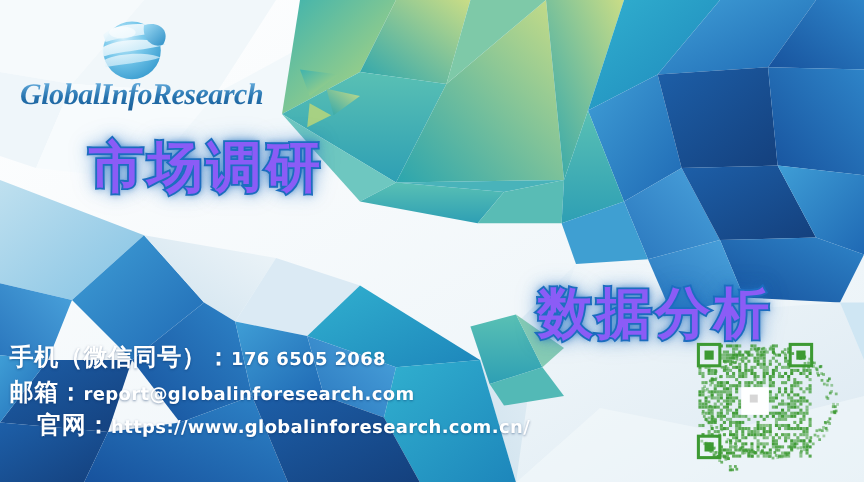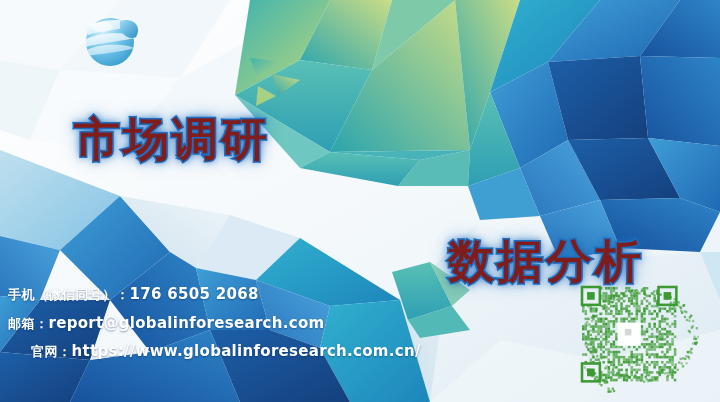--- a/index.html
+++ b/index.html
@@ -60,21 +60,21 @@
 
   
   .headline {
     position: absolute;
     z-index: 6;
     font-family: "DejaVu Sans", "Liberation Sans", sans-serif;
     font-weight: 700;
     font-size: 46px;
     letter-spacing: 3px;
     line-height: 1;
-    color: #7f1d1d;
+    color: #8b5cf6;
     white-space: nowrap;
     -webkit-text-stroke: 3px #1f6fc0;
     paint-order: stroke fill;
     text-shadow:
       0 0 6px rgba(31,111,192,0.95),
       0 0 12px rgba(31,111,192,0.65),
       0 0 20px rgba(31,111,192,0.40);
   }
   .headline-1 { left: 74px;  top: 116px; }
   .headline-2 { left: 252px; top: 178px; }
@@ -84,21 +84,21 @@
   .contact {
     position: absolute;
     z-index: 7;
     left: 8px;
     color: #ffffff;
     font-family: "DejaVu Sans", "Liberation Sans", sans-serif;
     font-weight: 700;
     white-space: nowrap;
     text-shadow: 0 1px 2px rgba(0,40,90,0.45);
   }
-  .contact .lbl { font-size: 13px; letter-spacing: 0.5px; text-align: center; }
+  .contact .lbl { font-size: 20px; letter-spacing: 0.5px; text-align: center; }
   .contact .val { font-size: 15px; letter-spacing: 0.3px; }
   .contact-phone { top: 284px; }
   .contact-email { top: 313px; }
   .contact-site  { top: 341px; margin-left: 23px; }
 
   
   .qr-wrap {
     position: absolute;
     z-index: 7;
     left: 568px;
@@ -251,20 +251,21 @@
             <stop offset="1" stop-color="#2f8fc6"></stop>
         </linearGradient>
       </defs>
       <circle cx="34" cy="33" r="24" fill="url(#gSphere)"></circle>
       <path d="M10 20 C20 10, 48 8, 60 16 C50 20, 24 22, 12 26 Z" fill="url(#gBand)" opacity="0.96"></path>
       <path d="M9 31 C20 23, 50 22, 62 28 C50 32, 22 34, 10 38 Z" fill="url(#gBand)" opacity="0.88"></path>
       <path d="M11 41 C22 35, 48 34, 58 39 C46 43, 22 45, 12 47 Z" fill="url(#gBand)" opacity="0.7"></path>
       <path d="M44 12 C58 8, 66 18, 60 28 C52 32, 42 24, 44 12 Z" fill="url(#gLeaf)"></path>
       <ellipse cx="26" cy="18" rx="11" ry="5" fill="#ffffff" opacity="0.55"></ellipse>
     </svg>
+    <div class="logo-word">GlobalInfoResearch</div>
   </div>
 
   <div class="headline headline-1">市场调研</div>
   <div class="headline headline-3">数据分析</div>
 
   <div class="contact contact-phone">
     <span class="lbl">手机（微信同号）：</span><span class="val">176 6505 2068</span>
   </div>
   <div class="contact contact-email">
     <span class="lbl">邮箱：</span><span class="val">report@globalinforesearch.com</span>

